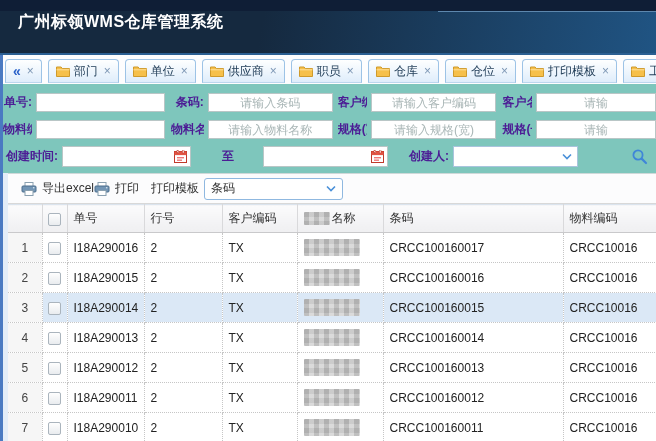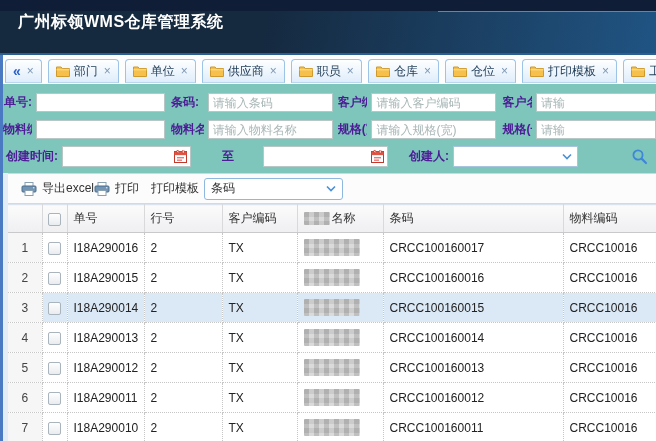--- a/index.html
+++ b/index.html
@@ -49,28 +49,29 @@
   .tab:last-child .tab-close { margin-left:auto; }
   .tab-label { color:#1d3a55; }
   .tab-close { color:#7d97b5; font-size:12px; line-height:1; margin-left:2px; }
   .collapse-glyph { color:#2a62c9; font-weight:bold; font-size:14px; line-height:1; }
   .ico { display:inline-block; line-height:0; }
   
   .form { height:89px; background:#7ec6bc; padding-top:5px; overflow:hidden; }
   .frow { height:27px; display:flex; align-items:center; }
   .flabel { font-weight:bold; color:#4c1d95; white-space:nowrap; overflow:hidden; }
   .lw-a { width:55px; text-align:right; }
-  .lw-b { width:62px; text-align:left; margin-left:6px; }
+  .lw-b { width:62px; text-align:right; margin-left:6px; }
   .lw-c { width:56px; text-align:right; margin-left:5px; }
   .lw-d { width:56px; text-align:right; margin-left:6px; }
   .lw-mid { width:62px; text-align:center; margin-left:6px; }
   .fin {
     height:19px; border:1px solid #b9c6c6; background:#fff; color:#444;
     font:12px "Liberation Sans","DejaVu Sans",sans-serif; padding:0 4px; margin-left:4px;
     outline:none;
+    text-align:center;
   }
   .fin::placeholder { color:#a9b6b6; }
   .w-a{width:129px} .w-b{width:125px} .w-c{width:125px} .w-d{width:120px}
   .datebox {
     height:21px; background:#fff; border:1px solid #b9c6c6; margin-left:4px;
     display:flex; align-items:center; padding-right:3px;
   }
   .datebox input { flex:1; min-width:0; border:none; outline:none; height:17px;
     font:12px "Liberation Sans","DejaVu Sans",sans-serif; padding:0 4px; }
   .sel {

